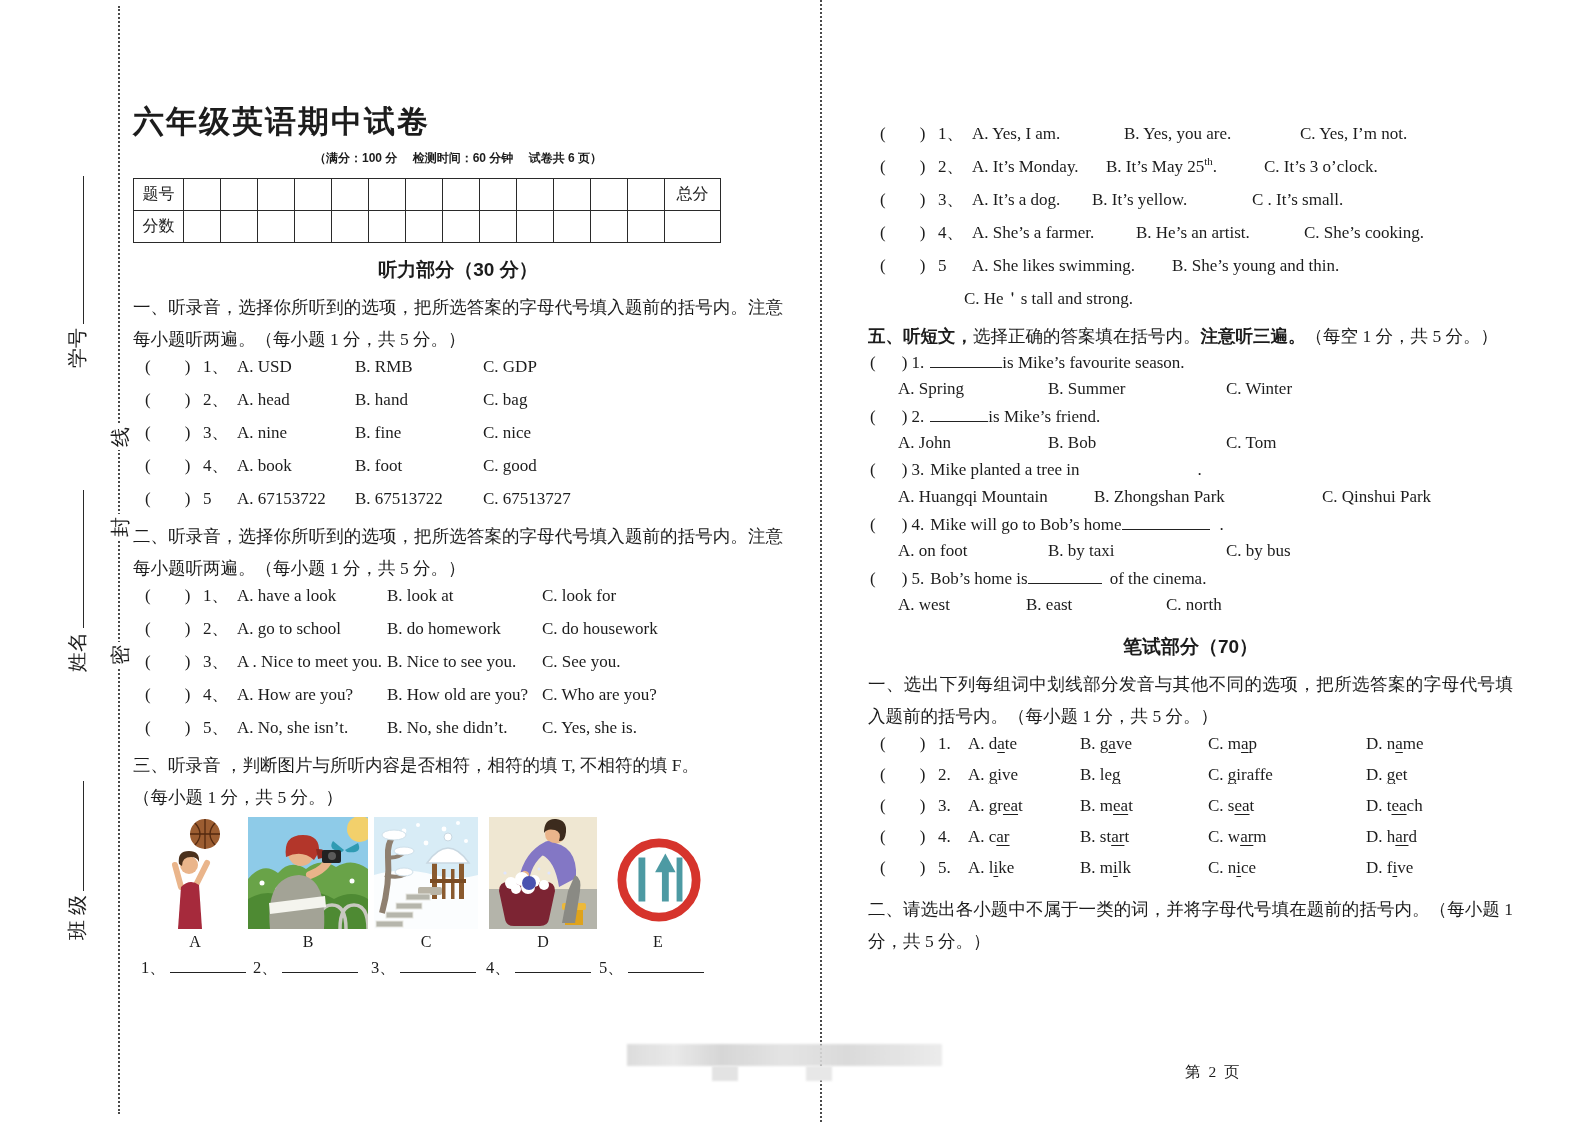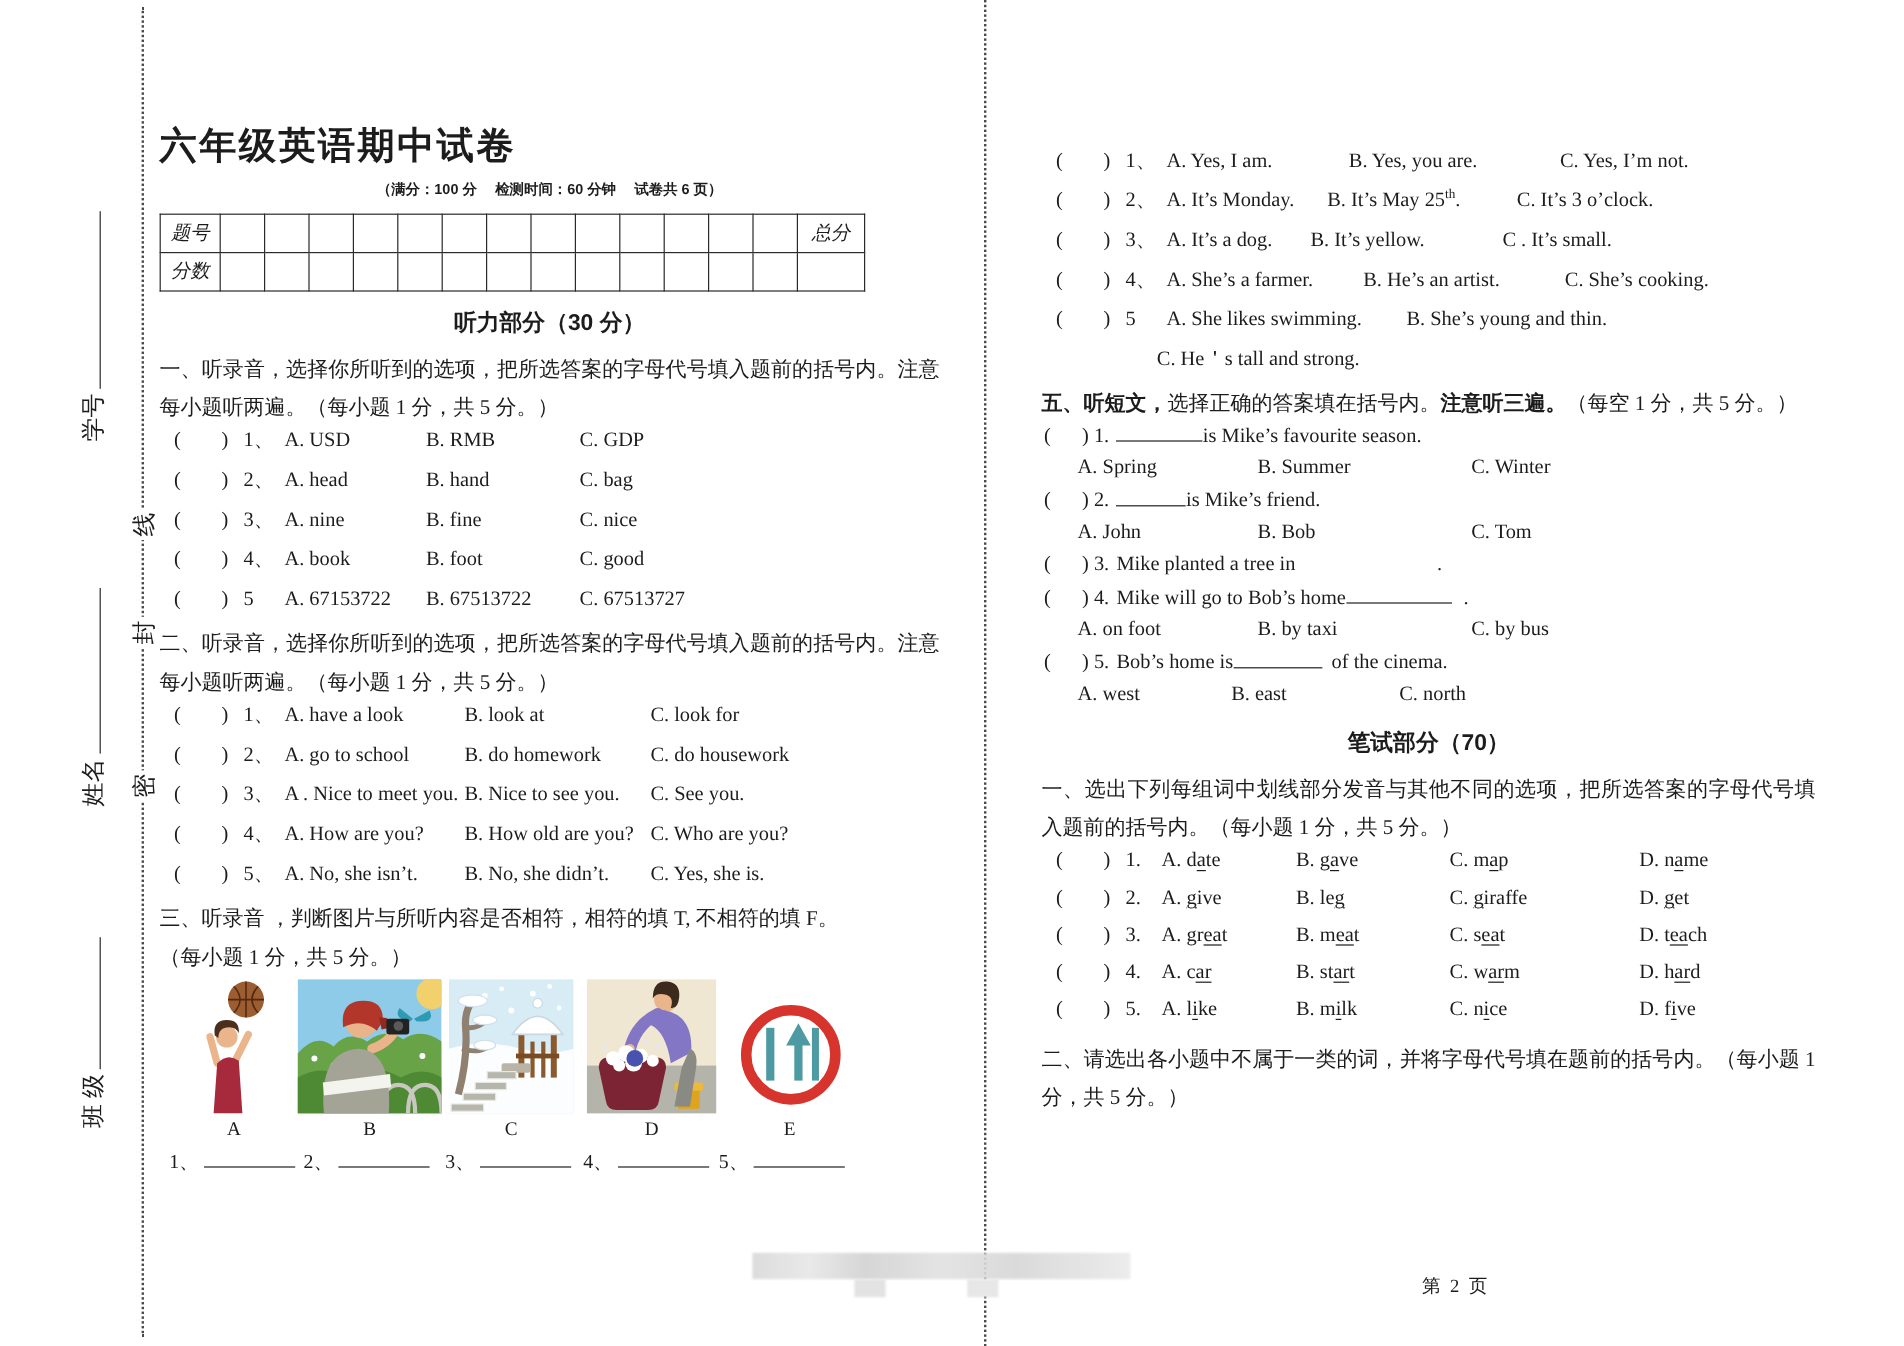--- a/index.html
+++ b/index.html
@@ -11,21 +11,21 @@
   .vline.mid{left:820px;top:0;height:1122px;}
   .rot{position:absolute;transform-origin:0 0;transform:rotate(-90deg);font-size:20px;white-space:nowrap;}
   .fill-line{display:inline-block;border-bottom:1.6px solid #2a2a2a;height:0.9em;margin-left:4px;}
   .sealch{position:absolute;left:105px;transform-origin:0 0;transform:rotate(-90deg);
           font-size:20px;background:#fff;padding:2px 3px;}
   .col{position:absolute;}
   .col-left{left:133px;top:96px;width:650px;}
   .col-right{left:868px;top:122px;width:645px;}
   .title{text-align:left;font-size:31px;font-weight:800;letter-spacing:2px;line-height:40px;margin:6px 0 4px;}
   .subtitle{text-align:center;font-size:12px;font-weight:700;line-height:24px;margin:0 0 8px;}
-  table.score{border-collapse:collapse;table-layout:fixed;width:532px;margin:0 0 14px;font-style:italic;}
+  table.score{border-collapse:collapse;table-layout:fixed;width:532px;margin:0 0 14px;}
   table.score td{border:1.6px solid #2a2a2a;height:31px;font-size:16px;text-align:center;padding:0 2px;}
   .sec-head{text-align:center;font-weight:700;font-size:19px;line-height:26px;margin:4px 0 8px;}
   .intro{font-size:17.5px;line-height:32px;text-align:justify;margin:0;}
   .qrow{display:flex;align-items:baseline;height:33px;padding-left:12px;font-size:17px;}
   .qrow span{white-space:nowrap;}
   .br{display:inline-block;width:58px;}
   .num{display:inline-block;width:34px;}
   .s1 .oa{min-width:118px;display:inline-block;}
   .s1 .ob{min-width:128px;display:inline-block;}
   .s2 .oa{min-width:150px;display:inline-block;}
@@ -434,20 +434,25 @@
     </div>
     <div>
       <div class="s5stem">
           <span>(</span>
           <span style="display:inline-block;width:26px"></span>
           <span class="num">) 3.</span>
           <span>Mike planted a tree in</span>
           <span class="blank noline" style="width:118px"></span>
           <span>.</span>
         </div>
+      <div class="s5opts">
+          <span class="oa" style="min-width:196px">A. Huangqi Mountain</span>
+          <span class="ob" style="min-width:228px">B. Zhongshan Park</span>
+          <span class="oc">C. Qinshui Park</span>
+        </div>
     </div>
     <div>
       <div class="s5stem">
           <span>(</span>
           <span style="display:inline-block;width:26px"></span>
           <span class="num">) 4.</span>
           <span>Mike will go to Bob’s home</span>
           <span class="blank" style="width:88px"></span>
           <span style="margin-left:10px">.</span>
         </div>

